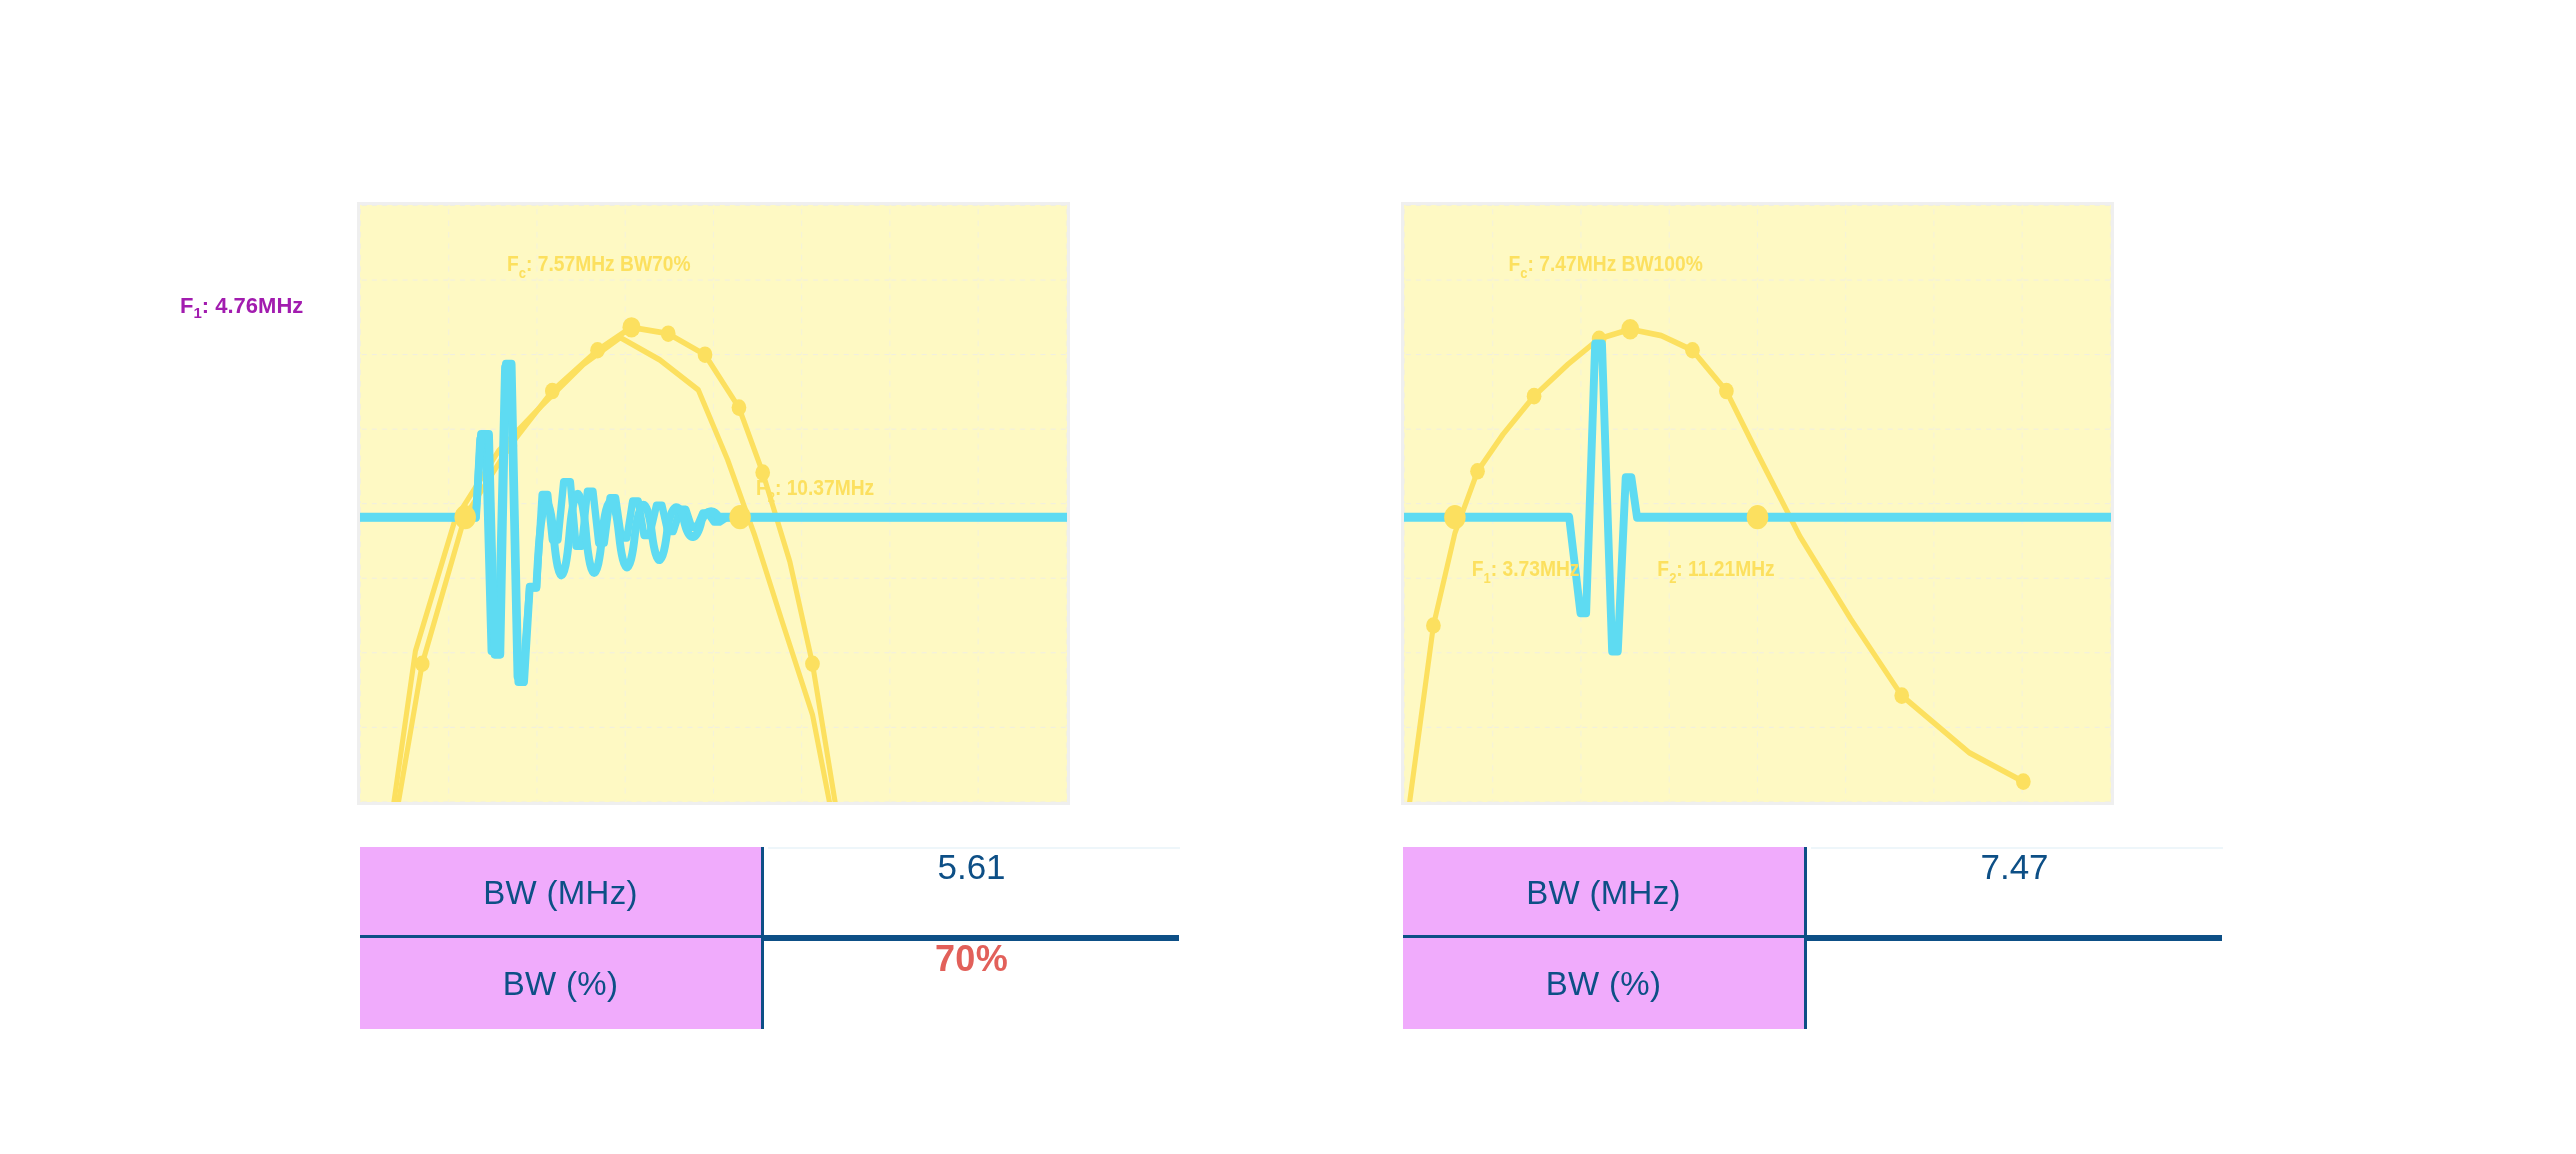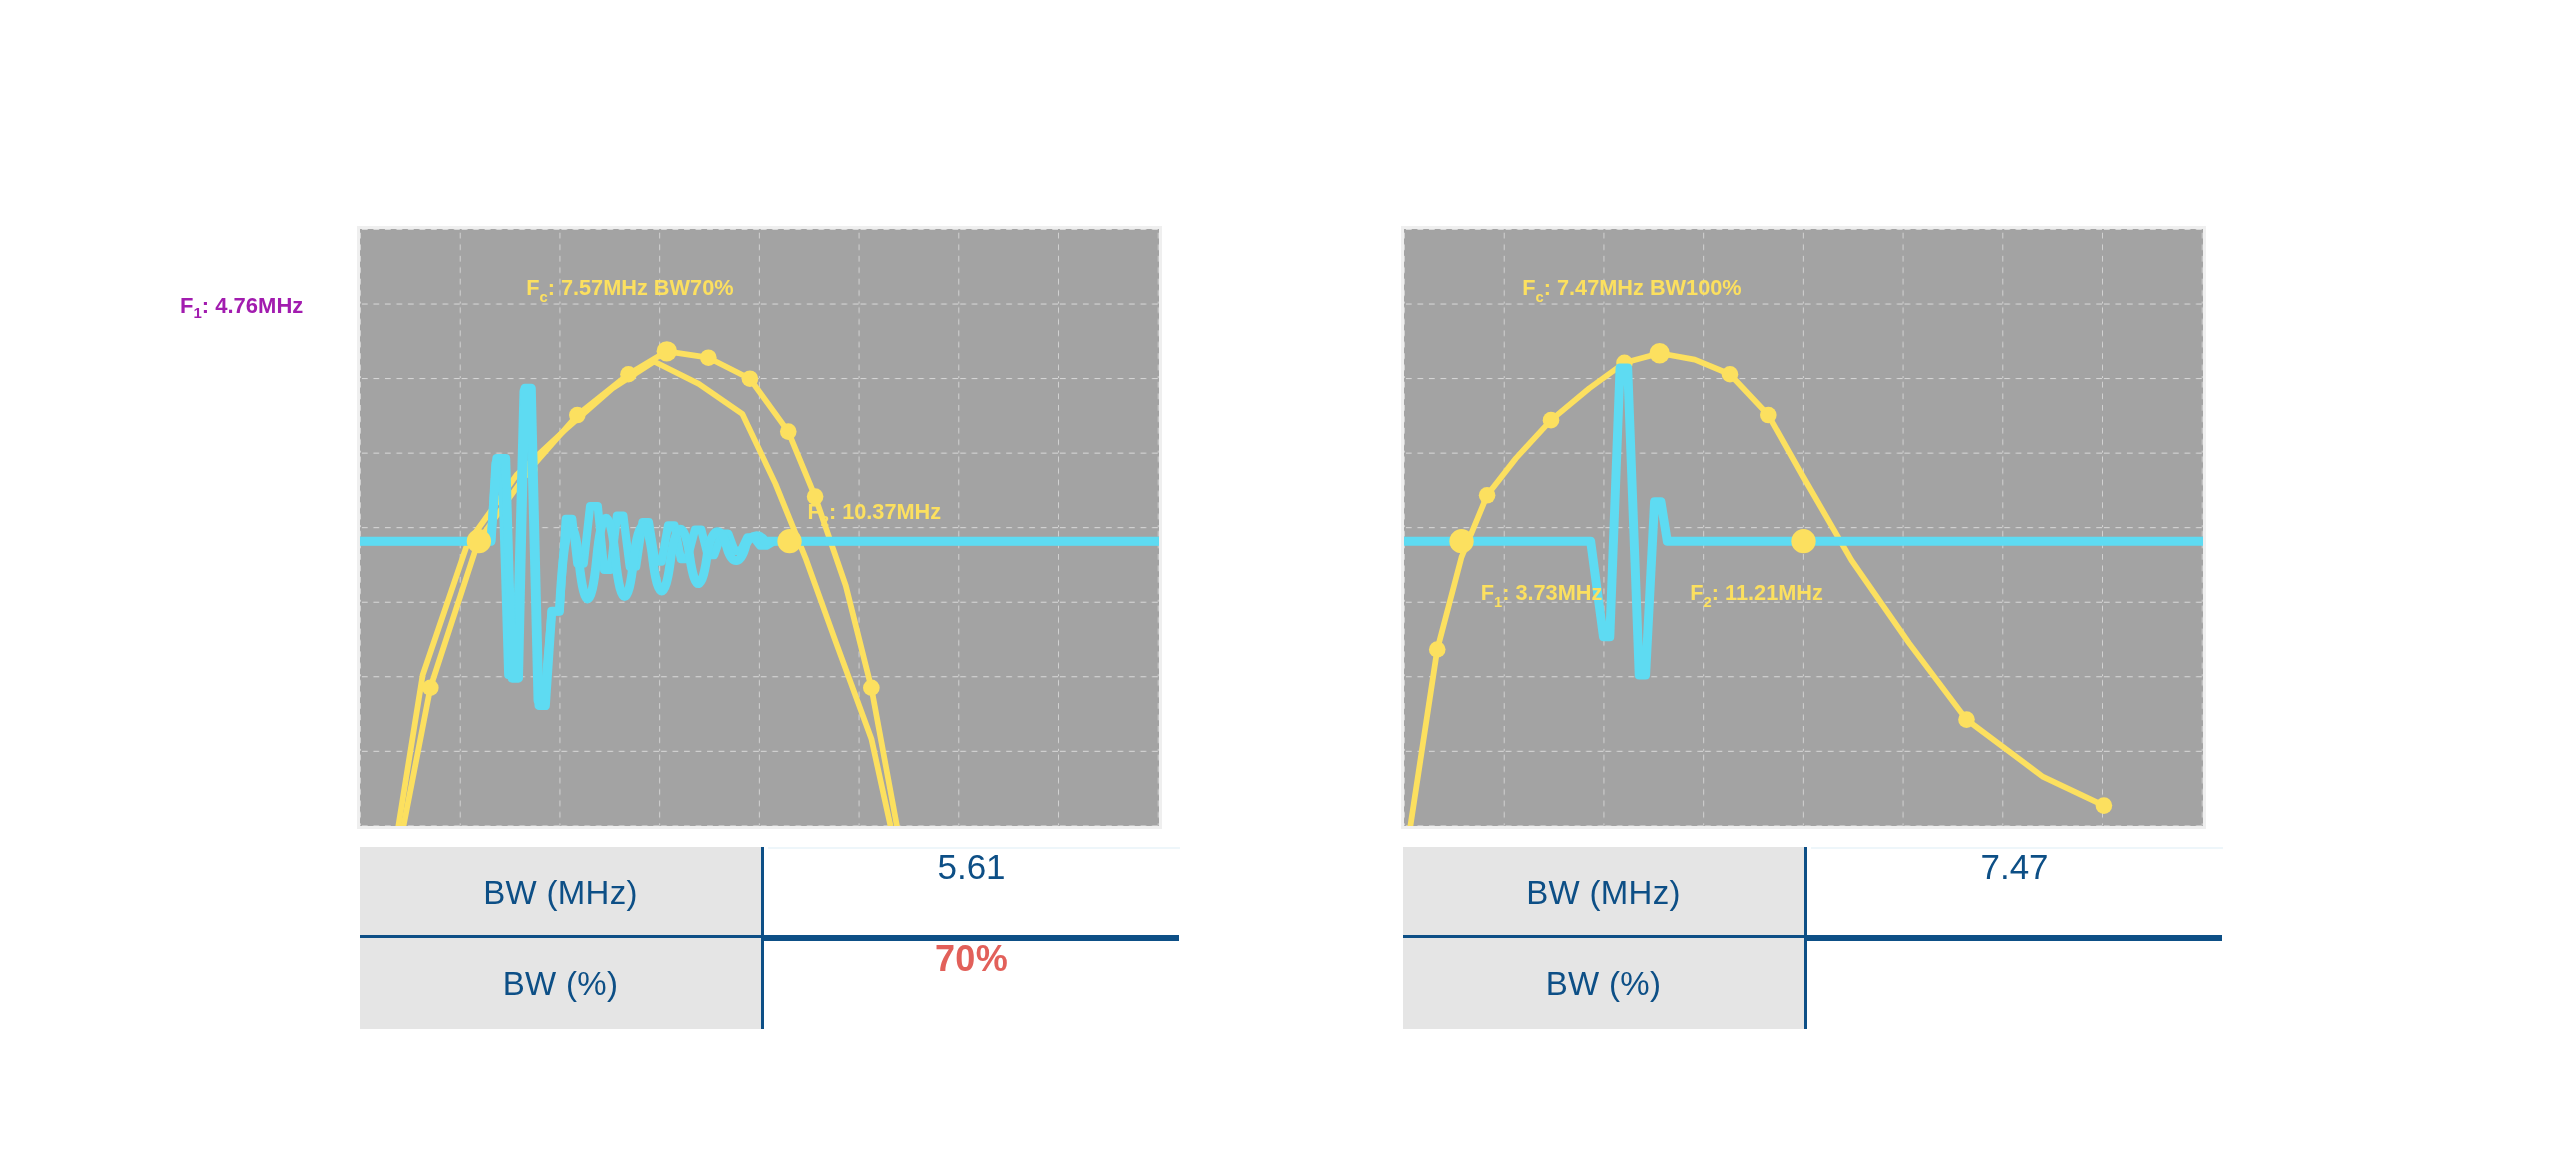--- a/index.html
+++ b/index.html
@@ -10,44 +10,43 @@
     overflow:hidden;
     position:relative;
   }
   .panel{position:absolute;top:0;height:1154px;}
   #panel-left{left:0;width:1288px;}
   #panel-right{left:1288px;width:1288px;}
 
   .chart-frame{
     position:absolute;
     top:202px;
-    width:805px;height:603px;
+    width:713px;height:603px;
     border:3.9px solid #efefef;
     box-sizing:border-box;
-    background:#a3a3a3;
-    margin-top:24px;
+    background:#fef9c3;
   }
   #panel-left .chart-frame{left:357px;}
   #panel-right .chart-frame{left:113px;padding-left:28px;}
 
   .chart-svg{position:absolute;left:0;top:0;width:100%;height:100%;display:block;}
 
   .table{
     position:absolute;
     width:819px;height:183px;
   }
   #panel-left .table{left:360px;top:847px;}
   #panel-right .table{left:115px;top:847px;}
 
   .trow{position:absolute;left:0;width:100%;height:91px;display:flex;}
   .trow.r0{top:0;}
   .trow.r1{top:91px;}
   .tlabel{
     width:404px;height:100%;
-    background:#e5e5e5;
+    background:#f0abfc;
     display:flex;align-items:center;justify-content:center;
     color:#0D4F86;
     font-size:33px;
     font-weight:400;
     letter-spacing:0.3px;
     box-sizing:border-box;
     border-right:3.2px solid #0D4F86;
   }
   .tvalue{
     flex:1;height:100%;

